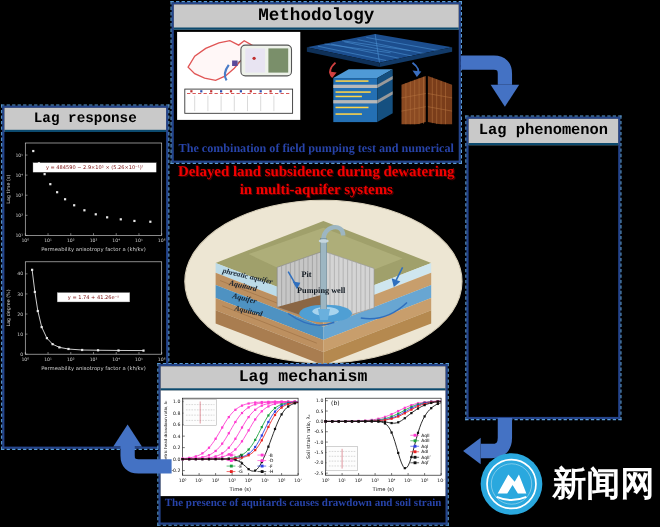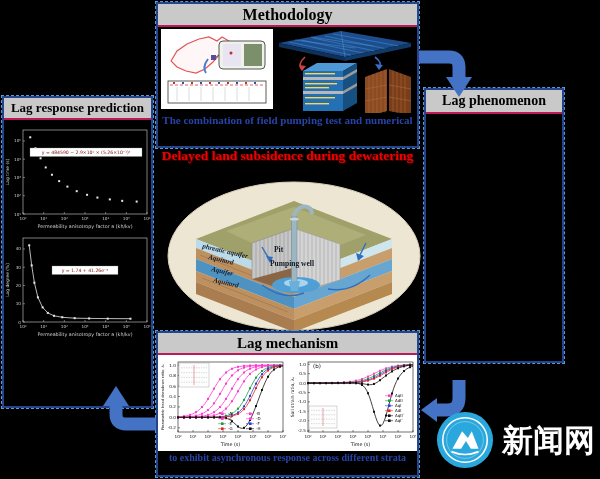--- a/index.html
+++ b/index.html
@@ -1,37 +1,37 @@
 <!DOCTYPE html>
 <html><head>
 <meta charset="utf-8">
 <style>
   html,body{margin:0;padding:0;background:#000;}
   #canvas{position:relative;width:600px;height:479px;background:#000;overflow:hidden;
           font-family:"Liberation Sans",sans-serif;}
   .panel{position:absolute;border:2px solid #24448c;outline:1px dashed #5b9bd5;background:#000;box-sizing:border-box;}
-  .panel-title{background:#c9c9c9;border-bottom:2px solid #be185d;text-align:center;
-               font-family:Liberation Serif, serif;font-weight:bold;color:#000;}
+  .panel-title{background:#c9c9c9;border-bottom:2px solid #0c4a6e;text-align:center;
+               font-family:Liberation Mono, monospace;font-weight:bold;color:#000;}
   .cap{color:#2743a8;font-family:"Liberation Serif",serif;font-weight:bold;text-align:center;
        font-size:10.5px;line-height:1.25;}
   #methodology-box{left:156px;top:2px;width:263px;height:146px;}
   #methodology-box .panel-title{font-size:16px;height:21px;line-height:21px;}
   .meth-content{display:flex;height:86px;}
   .map-panel{background:#fff;width:112px;height:80px;margin:2px 2px 0 3px;}
   .models{width:140px;height:86px;}
-  #methodology-box .cap{font-size:11px;margin-top:1px;}
+  #methodology-box .cap{font-size:11px;margin-top:16px;}
   #headline{position:absolute;left:156px;top:148px;width:263px;text-align:center;
             color:#f20000;font-family:"Liberation Serif",serif;font-weight:bold;font-size:13.5px;
             line-height:1.22;text-shadow:1px 1px 0 #4d0000,0 0 2px #300;}
   #illustration{position:absolute;left:166px;top:181px;width:256px;height:150px;}
   #lag-response-box{left:2px;top:96px;width:151px;height:312px;}
   #lag-response-box .panel-title{font-size:13px;height:20px;line-height:20px;}
-  #lag-phenomenon-box{left:424px;top:88px;width:140px;height:275px;}
+  #lag-phenomenon-box{left:424px;top:106px;width:140px;height:275px;}
   #lag-phenomenon-box .panel-title{font-size:14px;height:22px;line-height:22px;}
-  #lag-mechanism-box{left:156px;top:331px;width:263px;height:146px;}
+  #lag-mechanism-box{left:144px;top:331px;width:263px;height:146px;}
   #lag-mechanism-box .panel-title{font-size:15px;height:20px;line-height:20px;}
   .mech-charts{background:#fff;display:flex;gap:2px;padding:1px;height:94px;}
   #lag-mechanism-box .cap{font-size:10px;margin-top:1px;}
   .lr-charts{display:flex;flex-direction:column;align-items:center;gap:2px;padding-top:4px;}
   .arrow{position:absolute;}
   .arrow path{stroke:#4472c4;stroke-width:13;fill:none;}
   .arrow polygon{fill:#4472c4;}
   #news-logo{position:absolute;left:436px;top:406px;width:160px;height:68px;display:flex;
              align-items:center;gap:8px;}
   .logo-text{display:flex;color:#fff;}
@@ -139,20 +139,21 @@
         <polygon points="104,43 100,37 108,38" fill="#3a6ec0"></polygon>
       </svg>
     </div>
     <div class="cap">
       <div>The combination of field pumping test and numerical</div>
     </div>
   </div>
 
   <div id="headline">
     <div>Delayed land subsidence during dewatering</div>
+    <div>in multi-aquifer systems</div>
   </div>
 
   <svg id="illustration" width="256" height="150" viewBox="0 0 256 150">
     <ellipse cx="128" cy="75" rx="126" ry="74" fill="#ede6d3" stroke="#d9d0ba"></ellipse>
     <polygon points="30,58 128,20 226,58 128,96" fill="#a0a06b"></polygon>
     <polygon points="60,50 128,26 200,54 128,82" fill="#b3b37f" opacity="0.7"></polygon>
 
     <polygon points="30,58 128,96 128,105 30,67" fill="#bcdbe8"></polygon>
     <polygon points="30,67 128,105 128,116 30,78" fill="#bd9060"></polygon>
     <polygon points="30,78 128,116 128,128 30,90" fill="#4e92c2"></polygon>
@@ -712,21 +713,21 @@
           <text x="106" y="66.2" font-size="4" fill="#000" text-anchor="start" font-family="DejaVu Sans, sans-serif">AqIʹ</text>
           <rect x="20" y="50" width="28" height="22" fill="#fdfdfd" stroke="#999" stroke-width="0.4"></rect>
           <line x1="22" y1="54.4" x2="46" y2="54.4" stroke="#aaa" stroke-width="0.4" stroke-dasharray="1.5,1"></line>
           <line x1="22" y1="58.8" x2="46" y2="58.8" stroke="#aaa" stroke-width="0.4" stroke-dasharray="1.5,1"></line>
           <line x1="22" y1="63.2" x2="46" y2="63.2" stroke="#aaa" stroke-width="0.4" stroke-dasharray="1.5,1"></line>
           <line x1="22" y1="67.6" x2="46" y2="67.6" stroke="#aaa" stroke-width="0.4" stroke-dasharray="1.5,1"></line>
           <line x1="34" y1="52" x2="34" y2="70" stroke="#c45" stroke-width="0.5"></line>
         </svg>
     </div>
     <div class="cap">
-      <div>to exhibit asynchronous response across different strata</div>
+      <div>The presence of aquitards causes drawdown and soil strain</div>
     </div>
   </div>
 
   <svg class="arrow" style="left:419px;top:45px;" width="64" height="56">
     <path d="M0,12 H30 Q40,12 40,22 V32"></path>
       <polygon points="40,52 27,32 53,32"></polygon>
   </svg>
   <svg class="arrow" style="left:421px;top:380px;" width="66" height="62">
     <path d="M38,0 V18 Q38,30 26,30 H16"></path>
       <polygon points="0,30 16,18 16,42"></polygon>

